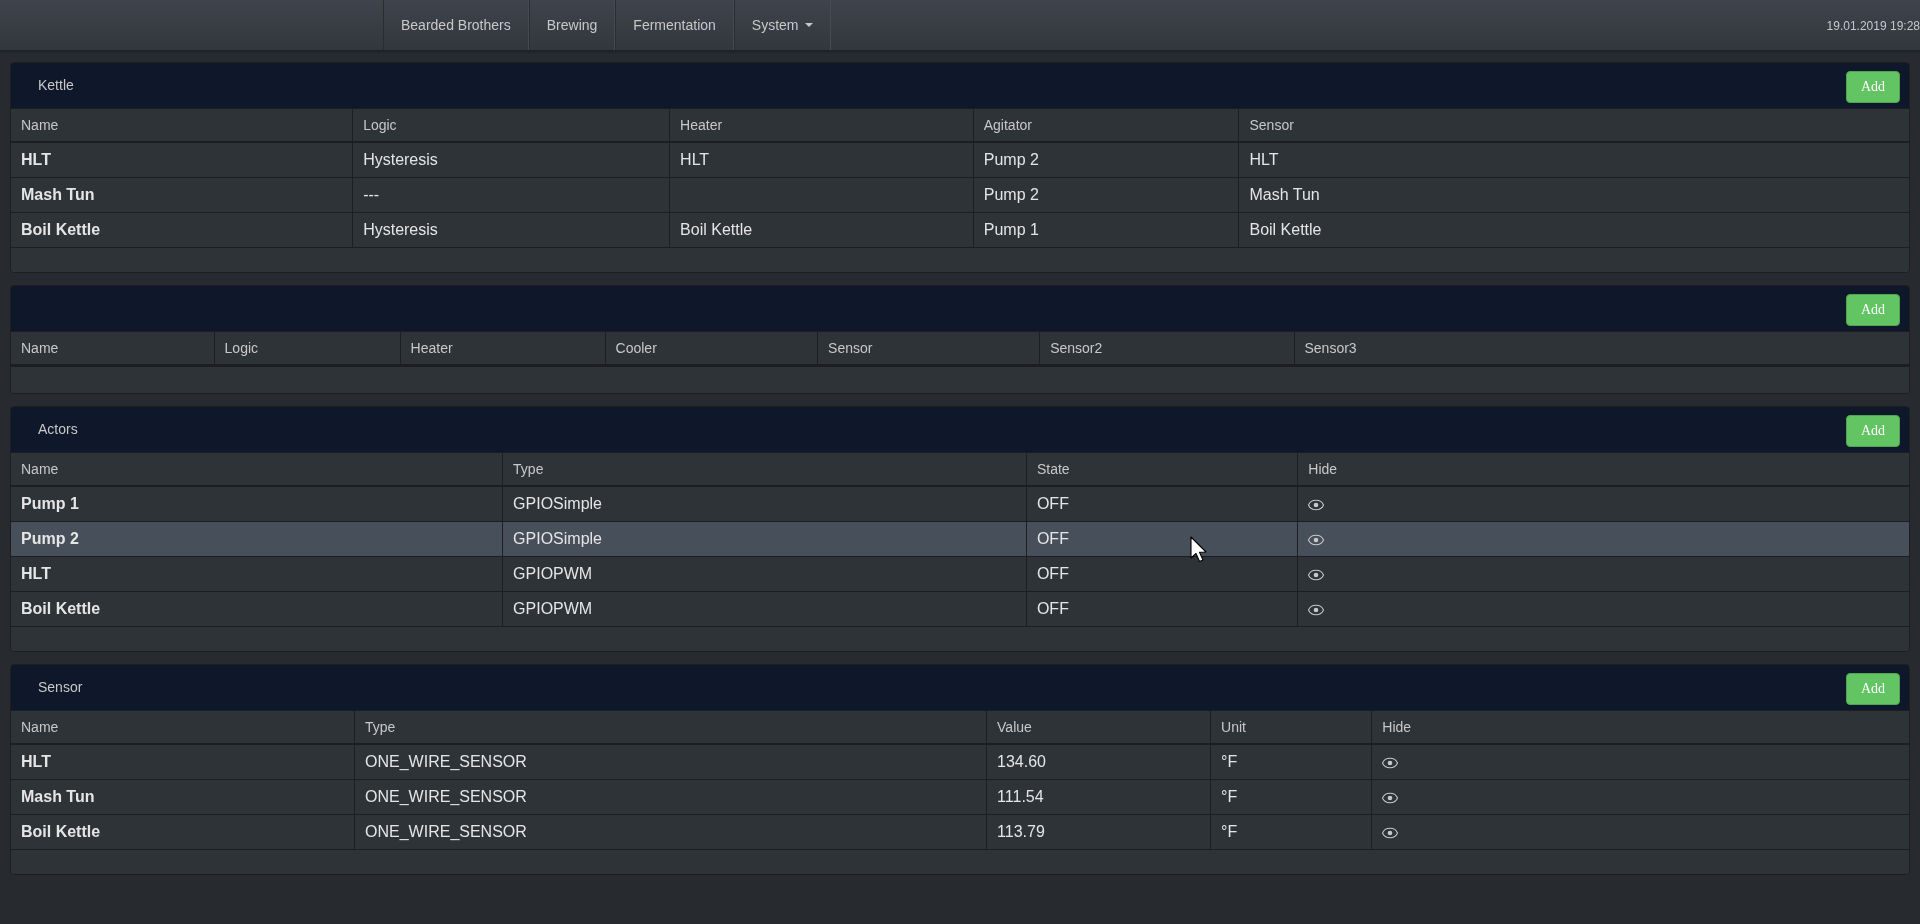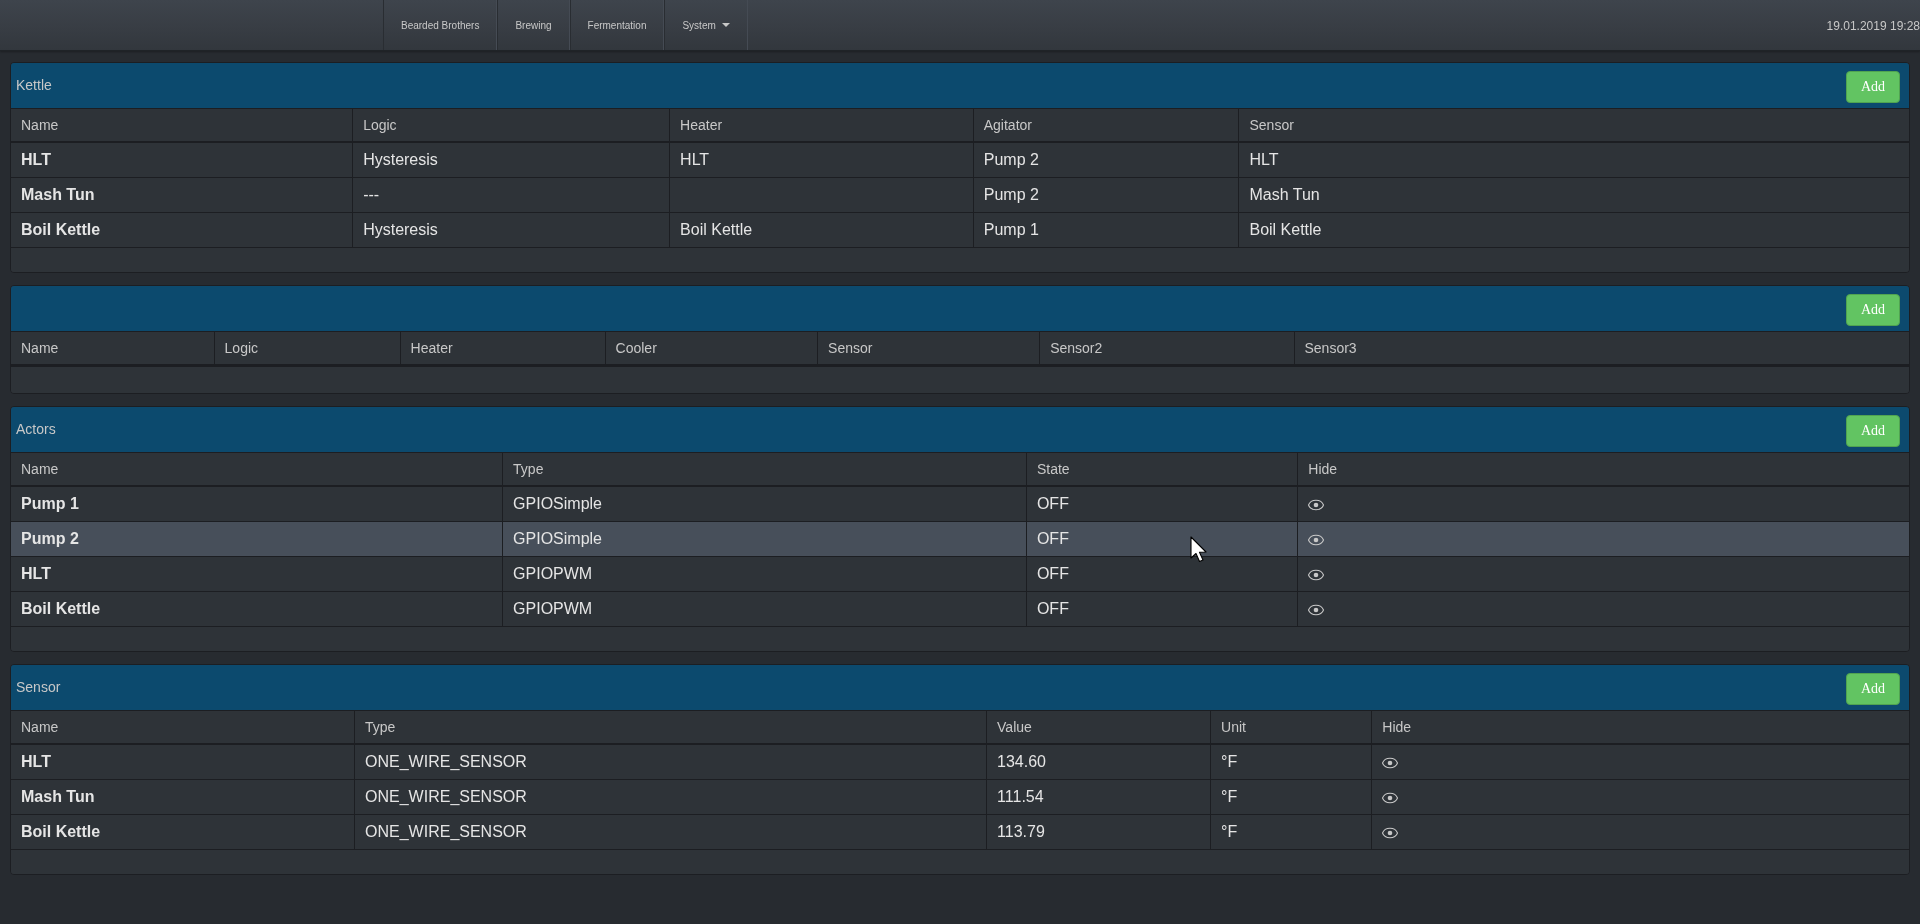--- a/index.html
+++ b/index.html
@@ -36,21 +36,21 @@
     letter-spacing: .1px;
     text-decoration: none;
     white-space: nowrap;
   }
   .nav-items { display: flex; align-items: stretch; }
   .nav-item {
     display: flex;
     align-items: center;
     padding: 1px 17px;
     color: #c8c8c8;
-    font-size: 10px;
+    font-size: 14px;
     text-decoration: none;
     border-left: 1px solid #292d32;
     border-right: 1px solid #454b54;
     white-space: nowrap;
     cursor: pointer;
   }
   .nav-item .caret {
     display: inline-block;
     margin-left: 6px;
     width: 0; height: 0;
@@ -78,23 +78,23 @@
   
   .panel {
     background: #2e3338;
     border: 1px solid #1c1e22;
     border-radius: 4px;
     margin-bottom: 12px;
     overflow: hidden;
   }
   .panel-heading {
     position: relative;
-    background: #0c4a6e;
+    background: #0f172a;
     border-bottom: 1px solid #1c1e22;
-    padding: 11px 5px;
+    padding: 11px 27px;
     min-height: 46px;
   }
   .panel-title {
     color: #c8c8c8;
     font-size: 14px;
     line-height: 22px;
     font-weight: normal;
     margin: 0;
   }
   .btn-add {

